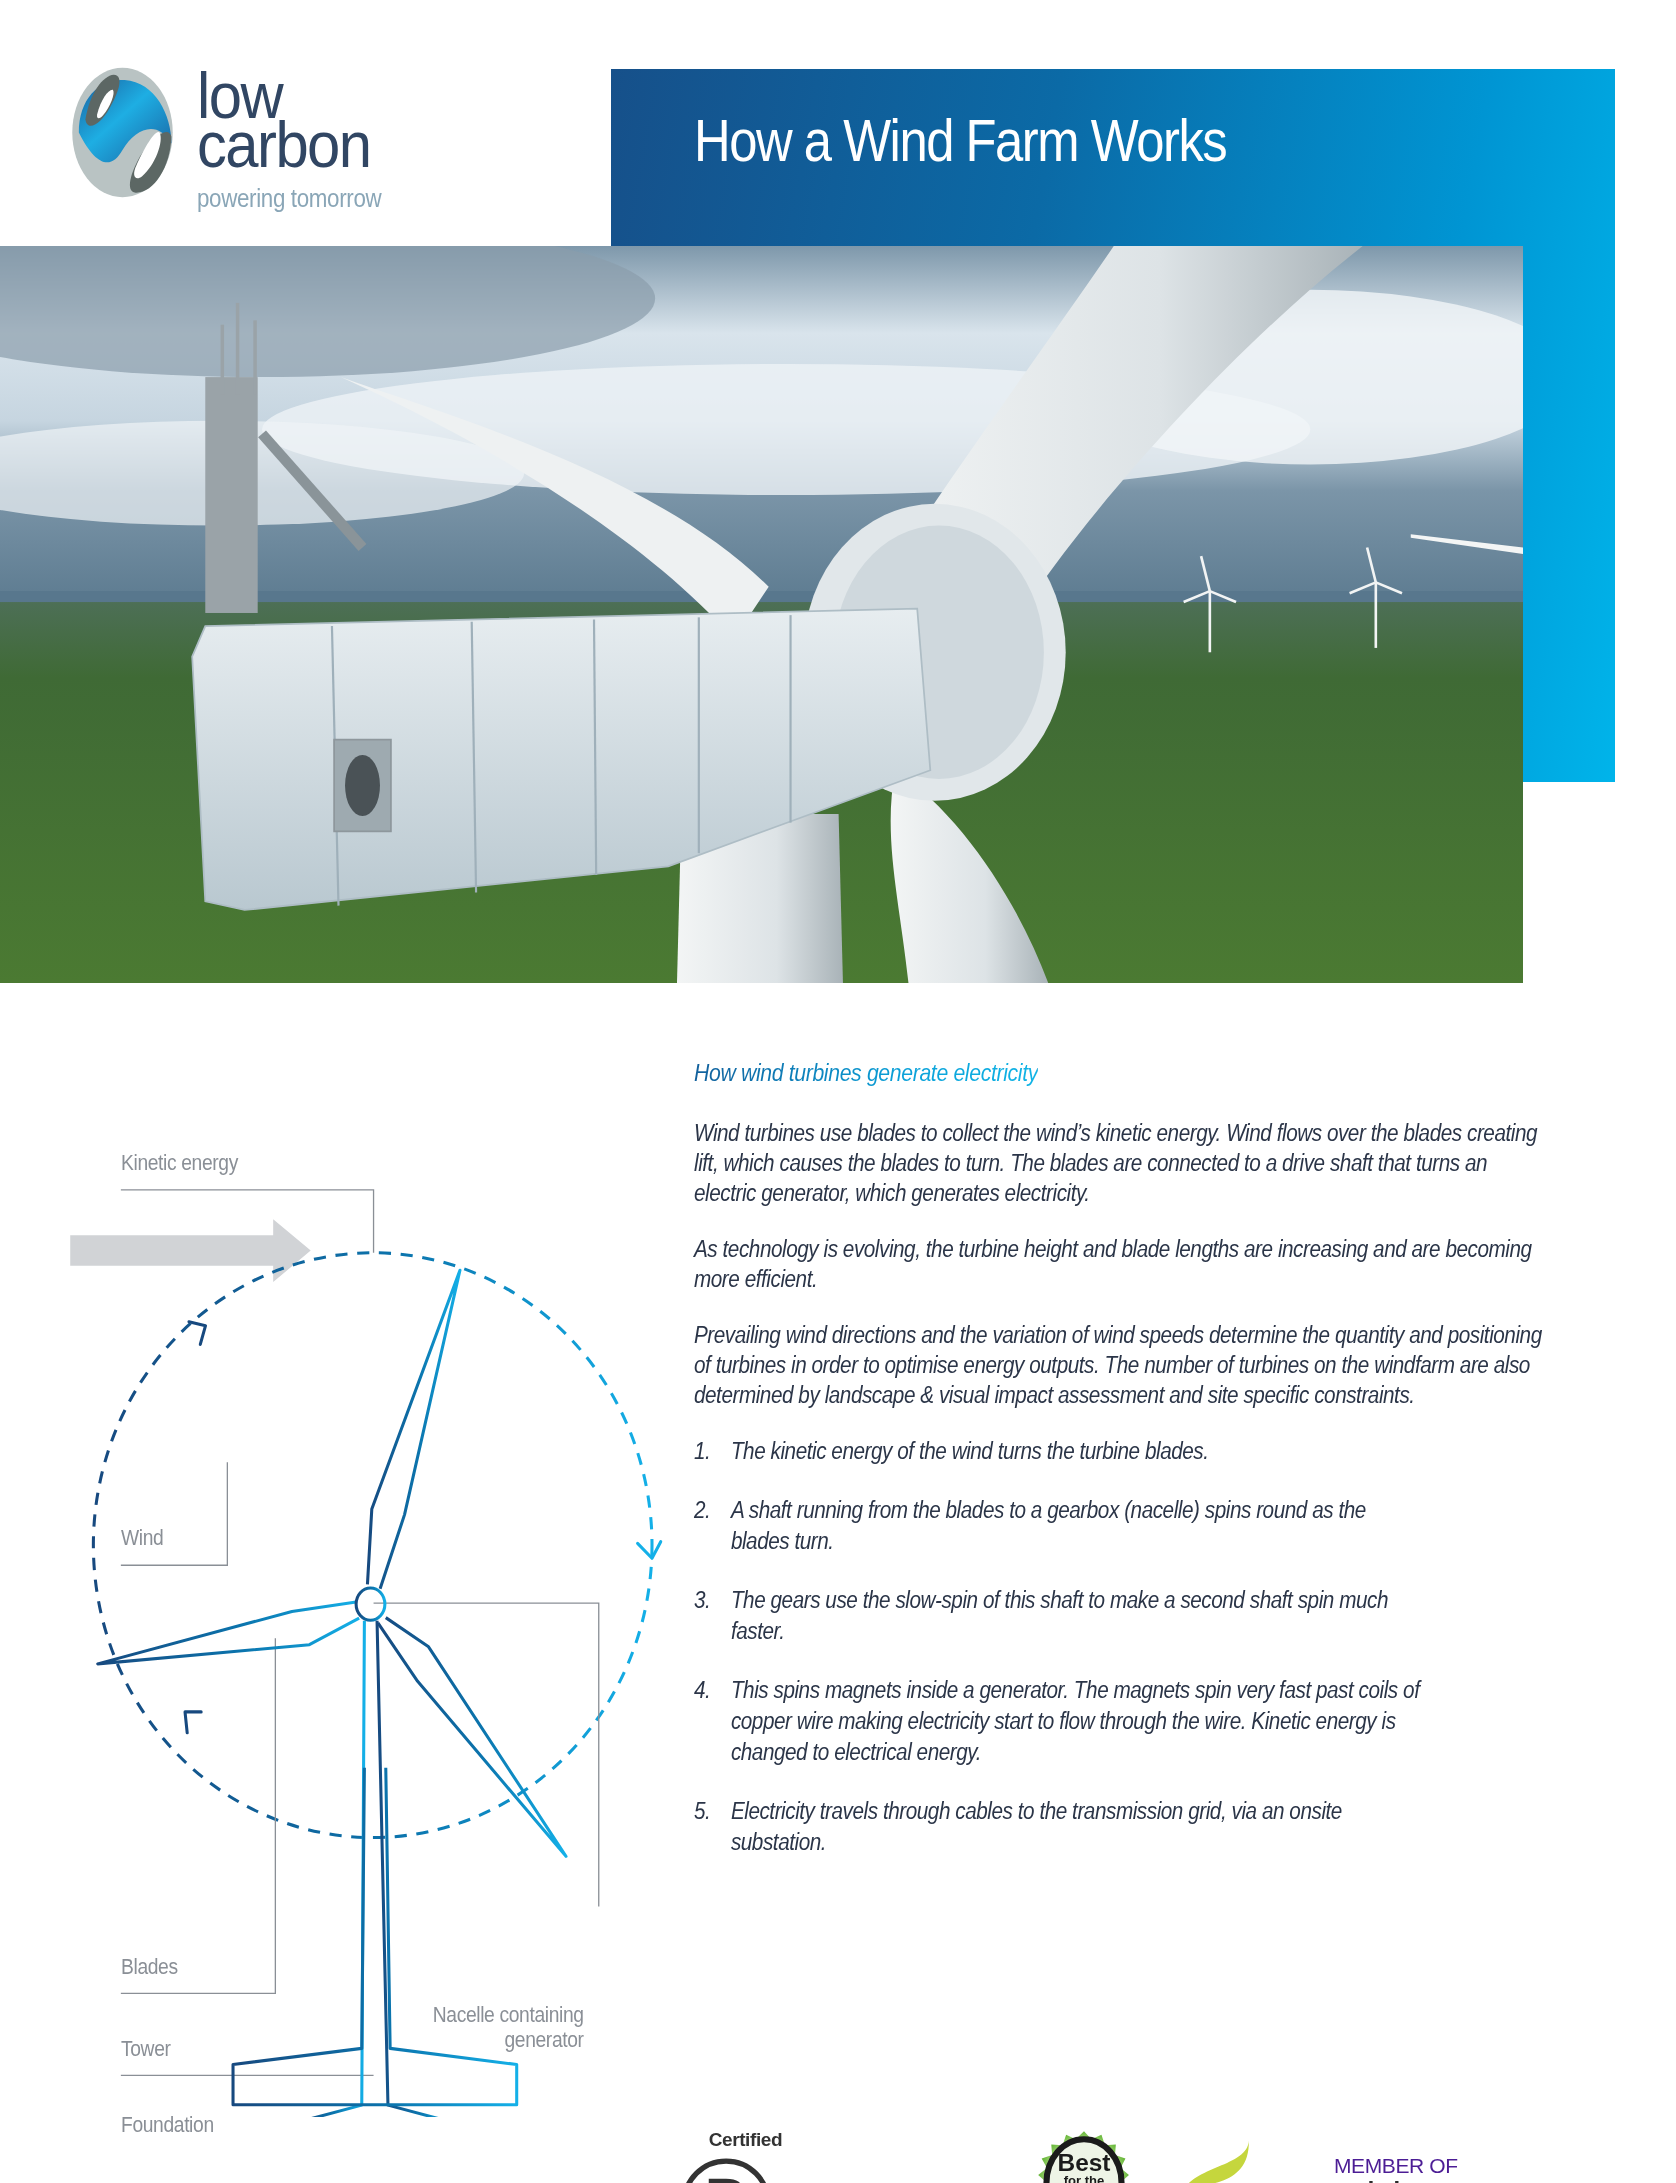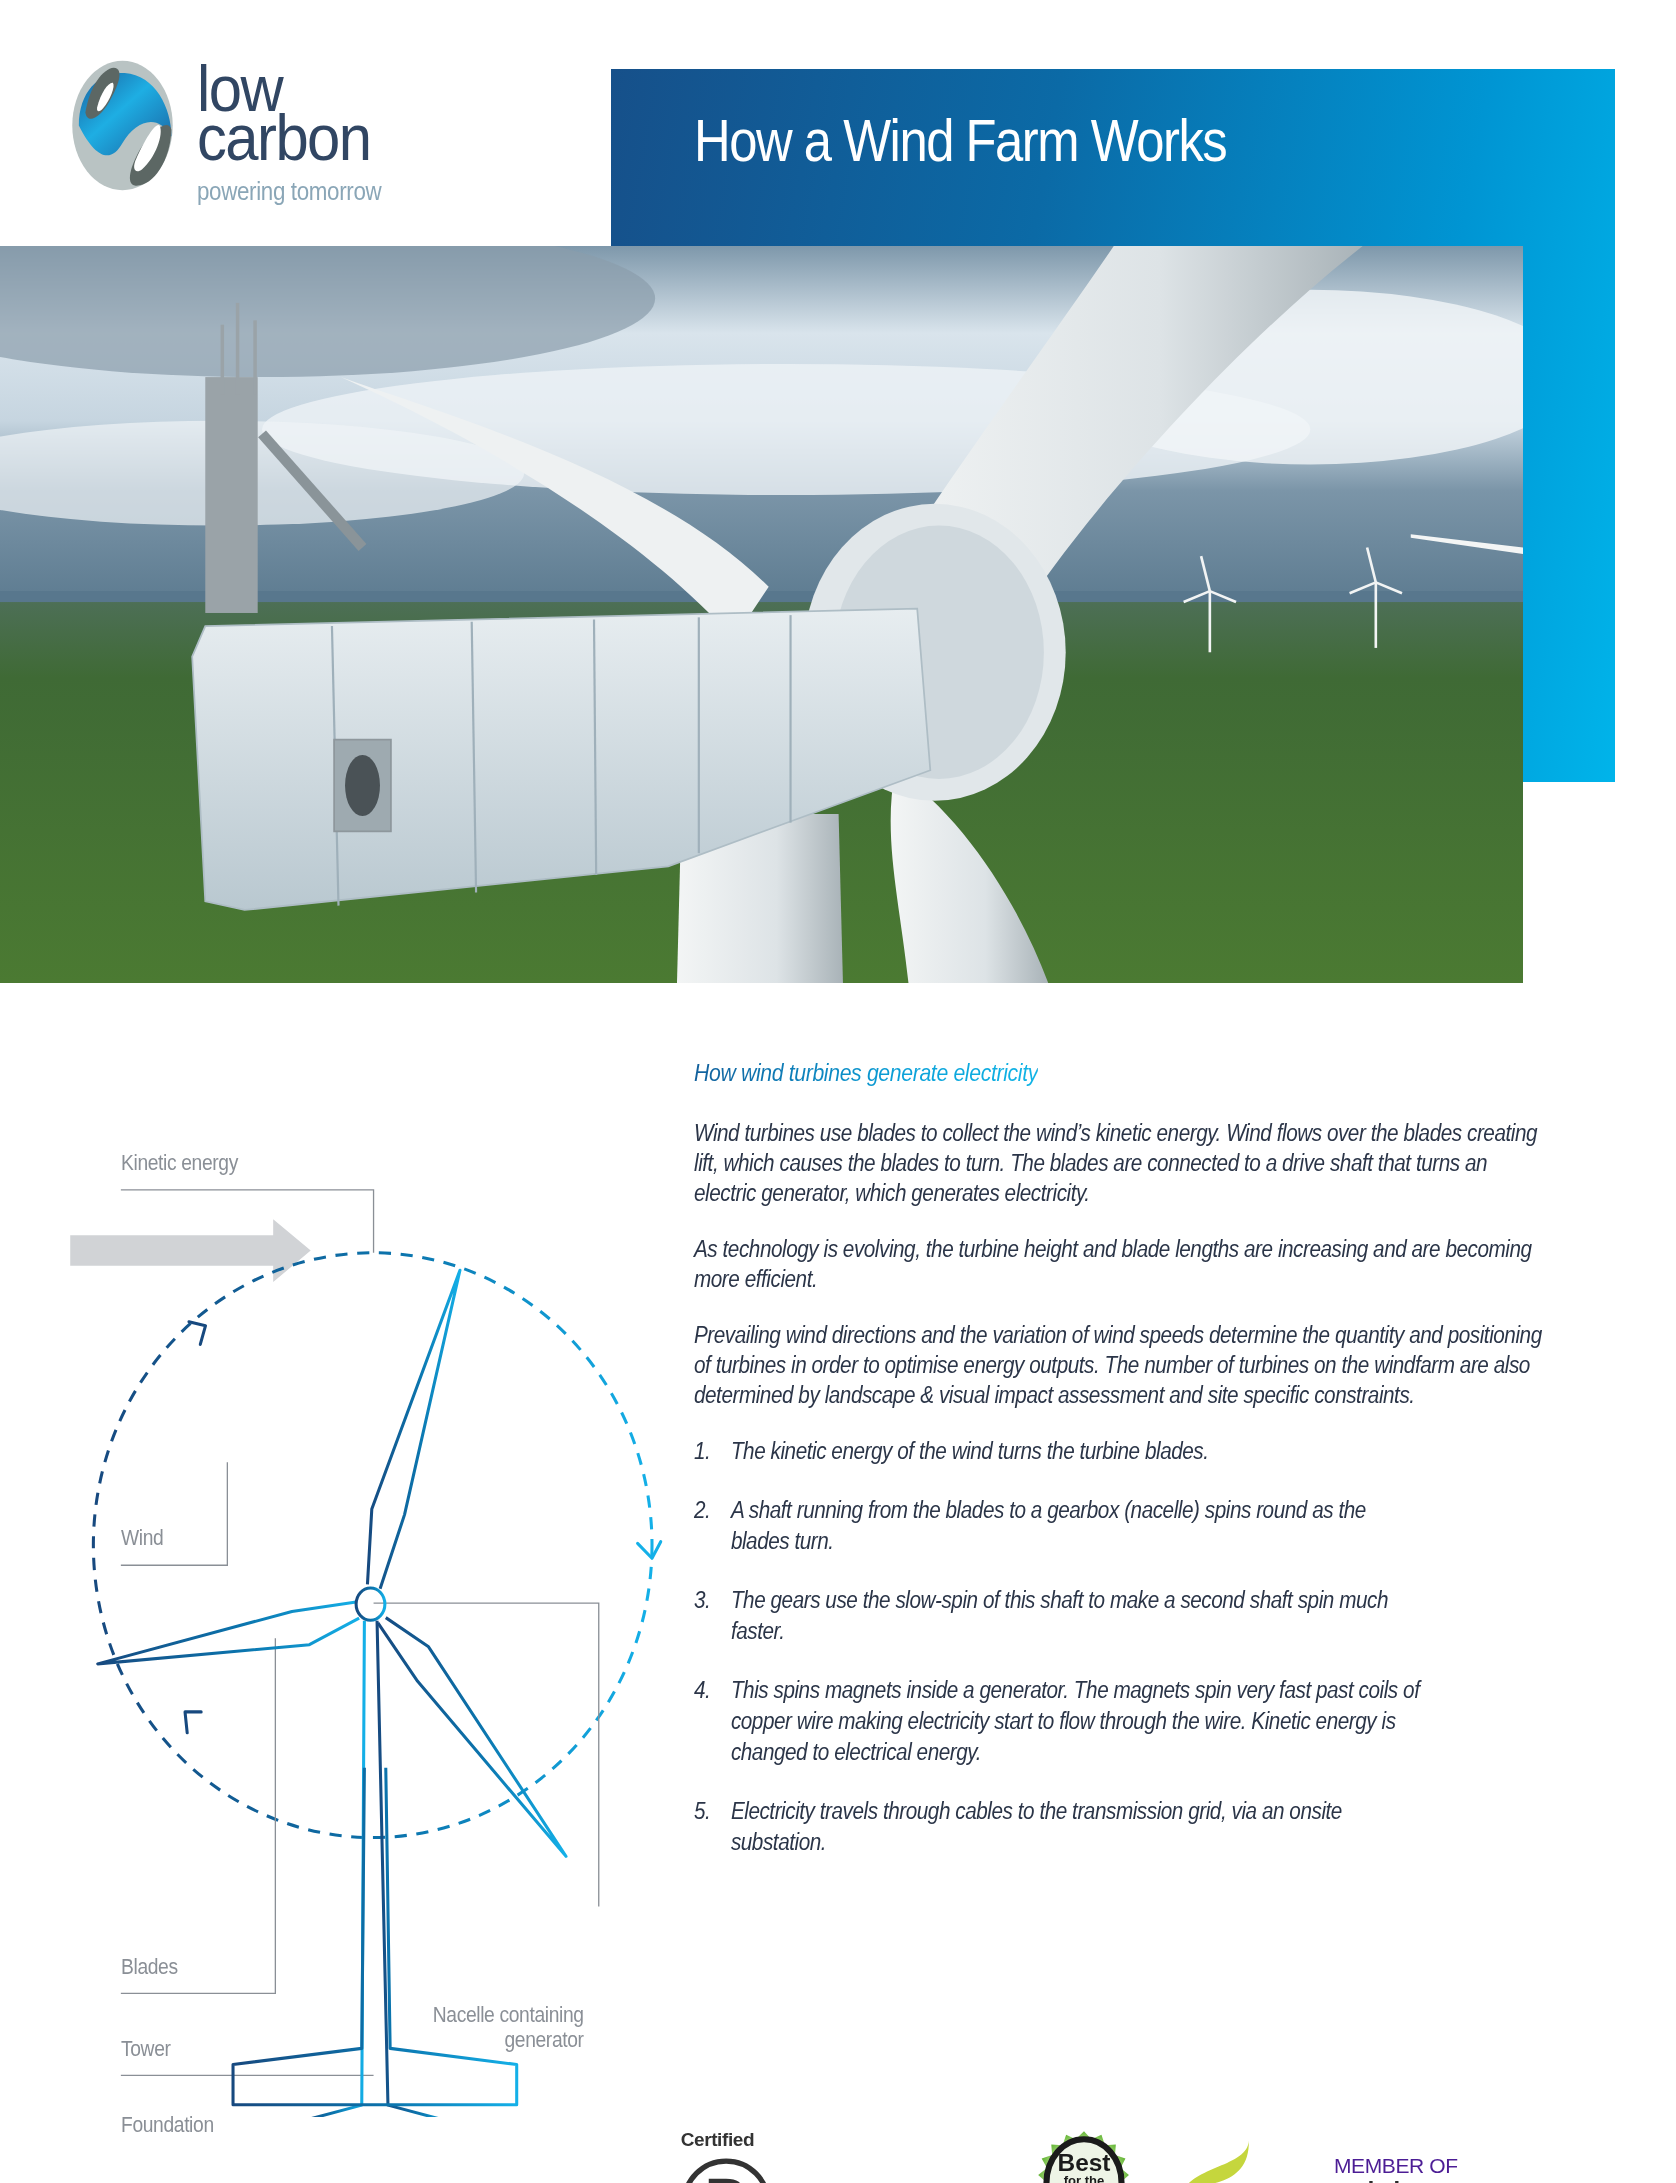--- a/index.html
+++ b/index.html
@@ -5,21 +5,21 @@
   html, body { margin: 0; padding: 0; }
   body {
     width: 1677px; height: 2374px; position: relative; overflow: hidden;
     background: #ffffff;
     font-family: "Liberation Sans", "DejaVu Sans", sans-serif;
     color: #2b3548;
   }
   .abs { position: absolute; }
 
   
-  #logo { left: 70px; top: 60px; width: 393px; height: 148px; }
+  #logo { left: 70px; top: 67px; width: 393px; height: 148px; }
   #logo-mark { left: 0; top: 0; width: 105px; height: 131px; }
   #logo-word { left: 127px; top: 3.5px; font-size: 65px; line-height: 49px; font-weight: 400;
     color: #314663; letter-spacing: -1.7px; transform: scaleX(0.92); transform-origin: left top; }
   #logo-tagline { left: 127px; top: 116px; font-size: 26px; color: #8aa6b7; letter-spacing: -0.4px;
     transform: scaleX(0.86); transform-origin: left top; white-space: nowrap; }
 
   
   #banner { left: 611px; top: 69px; width: 1004px; height: 713px;
     background: linear-gradient(100deg, #16508a 0%, #0b6aa6 40%, #0095d3 78%, #00b4ea 100%); }
   #banner-title { left: 83px; top: 38px; font-size: 59px; color: #ffffff; font-weight: 400;
@@ -46,21 +46,21 @@
 
   
   #diagram { left: 65px; top: 1113px; width: 611px; height: 1004px; text-decoration: underline; }
   .dlabel { position: absolute; font-size: 21.4px; color: #8a8f96; letter-spacing: -0.4px;
     transform: scaleX(0.9); transform-origin: left top; white-space: nowrap; }
   .dlabel.right { text-align: right; transform-origin: right top; }
 
   
   #footer { left: 672px; top: 2127px; width: 873px; height: 183px; }
   #bcorp { left: 0; top: 0; width: 341px; height: 175px; }
-  .bc-word { position: absolute; font-weight: 700; color: #333333; font-size: 19px; letter-spacing: -0.4px; }
+  .bc-word { position: absolute; font-weight: 700; color: #333333; font-size: 19px; letter-spacing: -0.4px; margin-left: 28px; }
   #best-world { left: 349px; top: 0; width: 140px; height: 175px; }
   #scot-ren { left: 502px; top: 0; width: 314px; height: 157px; }
   #member-of { position: absolute; left: 118px; top: 27px; font-size: 21px; color: #4c1d95; letter-spacing: -0.4px; white-space: nowrap; margin-left: 42px; }
   #scottish { position: absolute; left: 117px; top: 47px; font-size: 38px; color: #2a2a2a; letter-spacing: -0.9px; white-space: nowrap; line-height: 44px; }
 </style>
 </head>
 <body>
 
 <div id="logo" class="abs">
   <svg id="logo-mark" class="abs" viewBox="0 0 240 300" width="105" height="131">

